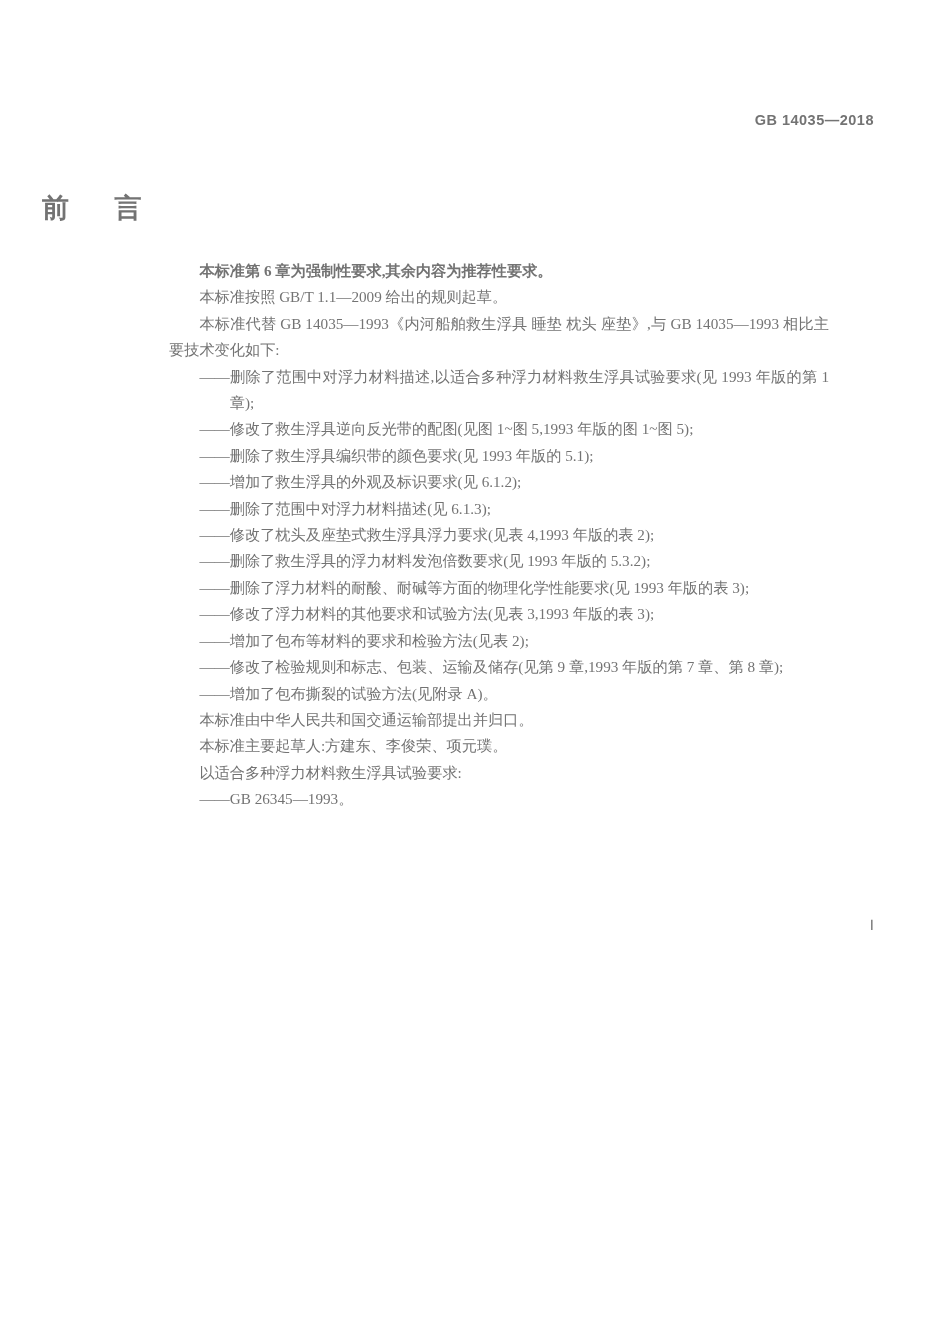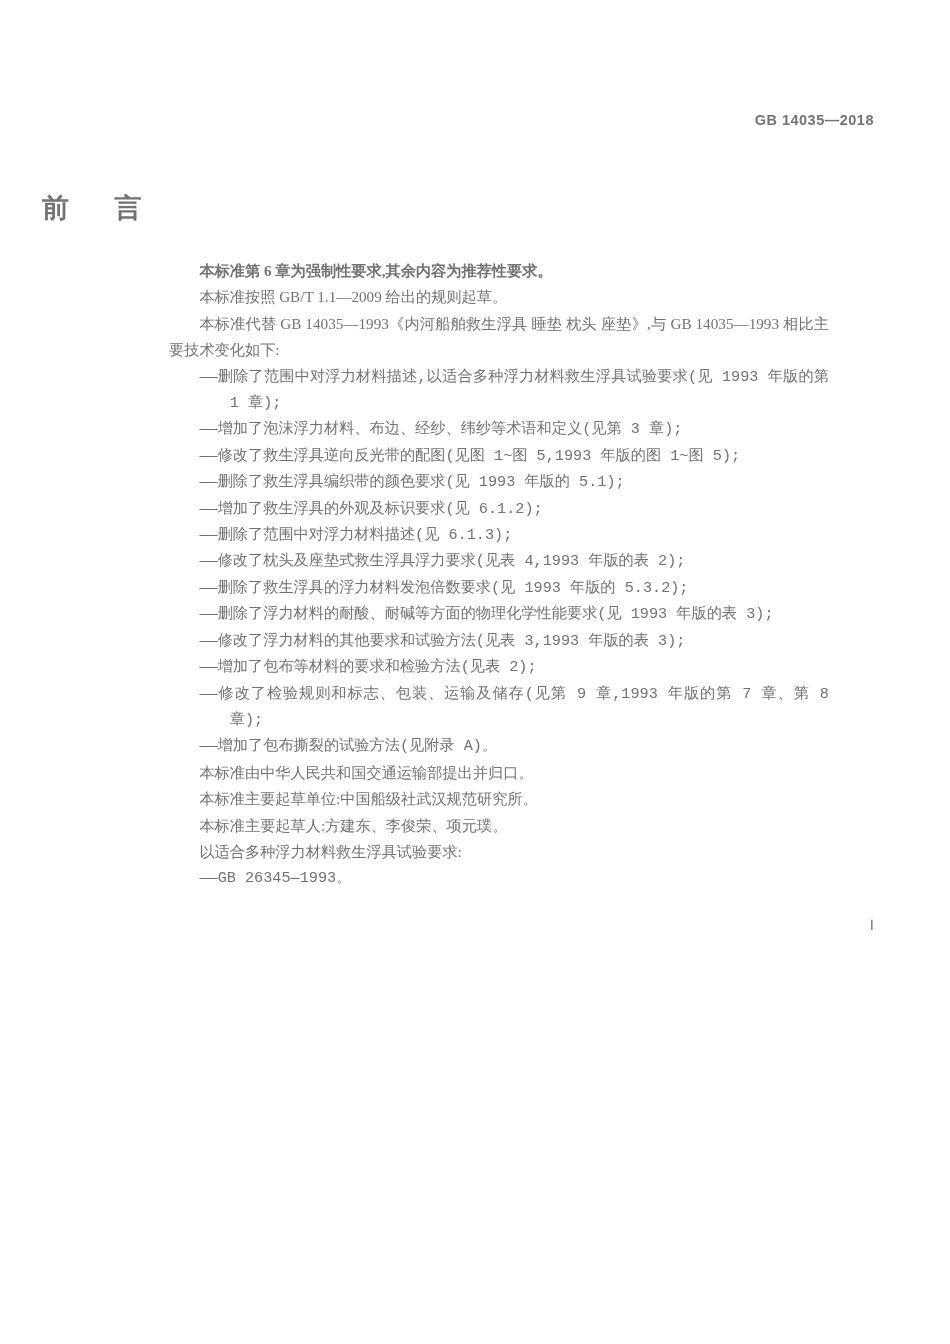--- a/index.html
+++ b/index.html
@@ -50,21 +50,20 @@
     margin: 0;
     text-indent: 2em;
   }
   .p.bold {
     font-weight: bold;
   }
   .dash-item {
     margin: 0;
     padding-left: 4em;
     text-indent: -2em;
-    font-family: Liberation Mono, monospace;
   }
   .dash-item.last-list {
     margin-bottom: 0;
   }
   .footer-page {
     position: absolute;
     bottom: 74px;
     right: 100px;
     font-family: "Liberation Serif", serif;
     font-size: 14px;
@@ -87,35 +86,33 @@
   <div class="header-std">GB  14035—2018</div>
 
   <div class="title">前      言</div>
 
   <div class="body">
     <p class="p bold">本标准第 6 章为强制性要求,其余内容为推荐性要求。</p>
     <p class="p">本标准按照 GB/T 1.1—2009 给出的规则起草。</p>
     <p class="p">本标准代替 GB 14035—1993《内河船舶救生浮具   睡垫   枕头   座垫》,与 GB 14035—1993 相比主要技术变化如下:</p>
 
     <p class="dash-item">——删除了范围中对浮力材料描述,以适合多种浮力材料救生浮具试验要求(见 1993 年版的第 1 章);</p>
-    <p class="dash-item">——增加了泡沫浮力材料、布边、经纱、纬纱等术语和定义(见第 3 章);</p>
     <p class="dash-item">——修改了救生浮具逆向反光带的配图(见图 1~图 5,1993 年版的图 1~图 5);</p>
     <p class="dash-item">——删除了救生浮具编织带的颜色要求(见 1993 年版的 5.1);</p>
     <p class="dash-item">——增加了救生浮具的外观及标识要求(见 6.1.2);</p>
     <p class="dash-item">——删除了范围中对浮力材料描述(见 6.1.3);</p>
     <p class="dash-item">——修改了枕头及座垫式救生浮具浮力要求(见表 4,1993 年版的表 2);</p>
     <p class="dash-item">——删除了救生浮具的浮力材料发泡倍数要求(见 1993 年版的 5.3.2);</p>
     <p class="dash-item">——删除了浮力材料的耐酸、耐碱等方面的物理化学性能要求(见 1993 年版的表 3);</p>
     <p class="dash-item">——修改了浮力材料的其他要求和试验方法(见表 3,1993 年版的表 3);</p>
     <p class="dash-item">——增加了包布等材料的要求和检验方法(见表 2);</p>
     <p class="dash-item">——修改了检验规则和标志、包装、运输及储存(见第 9 章,1993 年版的第 7 章、第 8 章);</p>
     <p class="dash-item last-list">——增加了包布撕裂的试验方法(见附录 A)。</p>
 
     <p class="p">本标准由中华人民共和国交通运输部提出并归口。</p>
-    <p class="p">本标准主要起草单位:中国船级社武汉规范研究所。</p>
     <p class="p">本标准主要起草人:方建东、李俊荣、项元璞。</p>
     <p class="p">以适合多种浮力材料救生浮具试验要求:</p>
 
     <p class="dash-item">——GB 26345—1993。</p>
   </div>
 
   <div class="watermark">
     <svg viewBox="0 0 36 26" width="36" height="26" aria-hidden="true">
       <path d="M2 16 C6 6, 16 2, 26 4 C32 5, 35 9, 33 13 C30 19, 18 22, 8 21 C4 20.5, 1.5 19, 2 16 Z" fill="#bcd7ea"></path>
       <text x="18" y="16" font-family="Liberation Sans, sans-serif" font-size="7" fill="#ffffff" text-anchor="middle">SAC</text>

